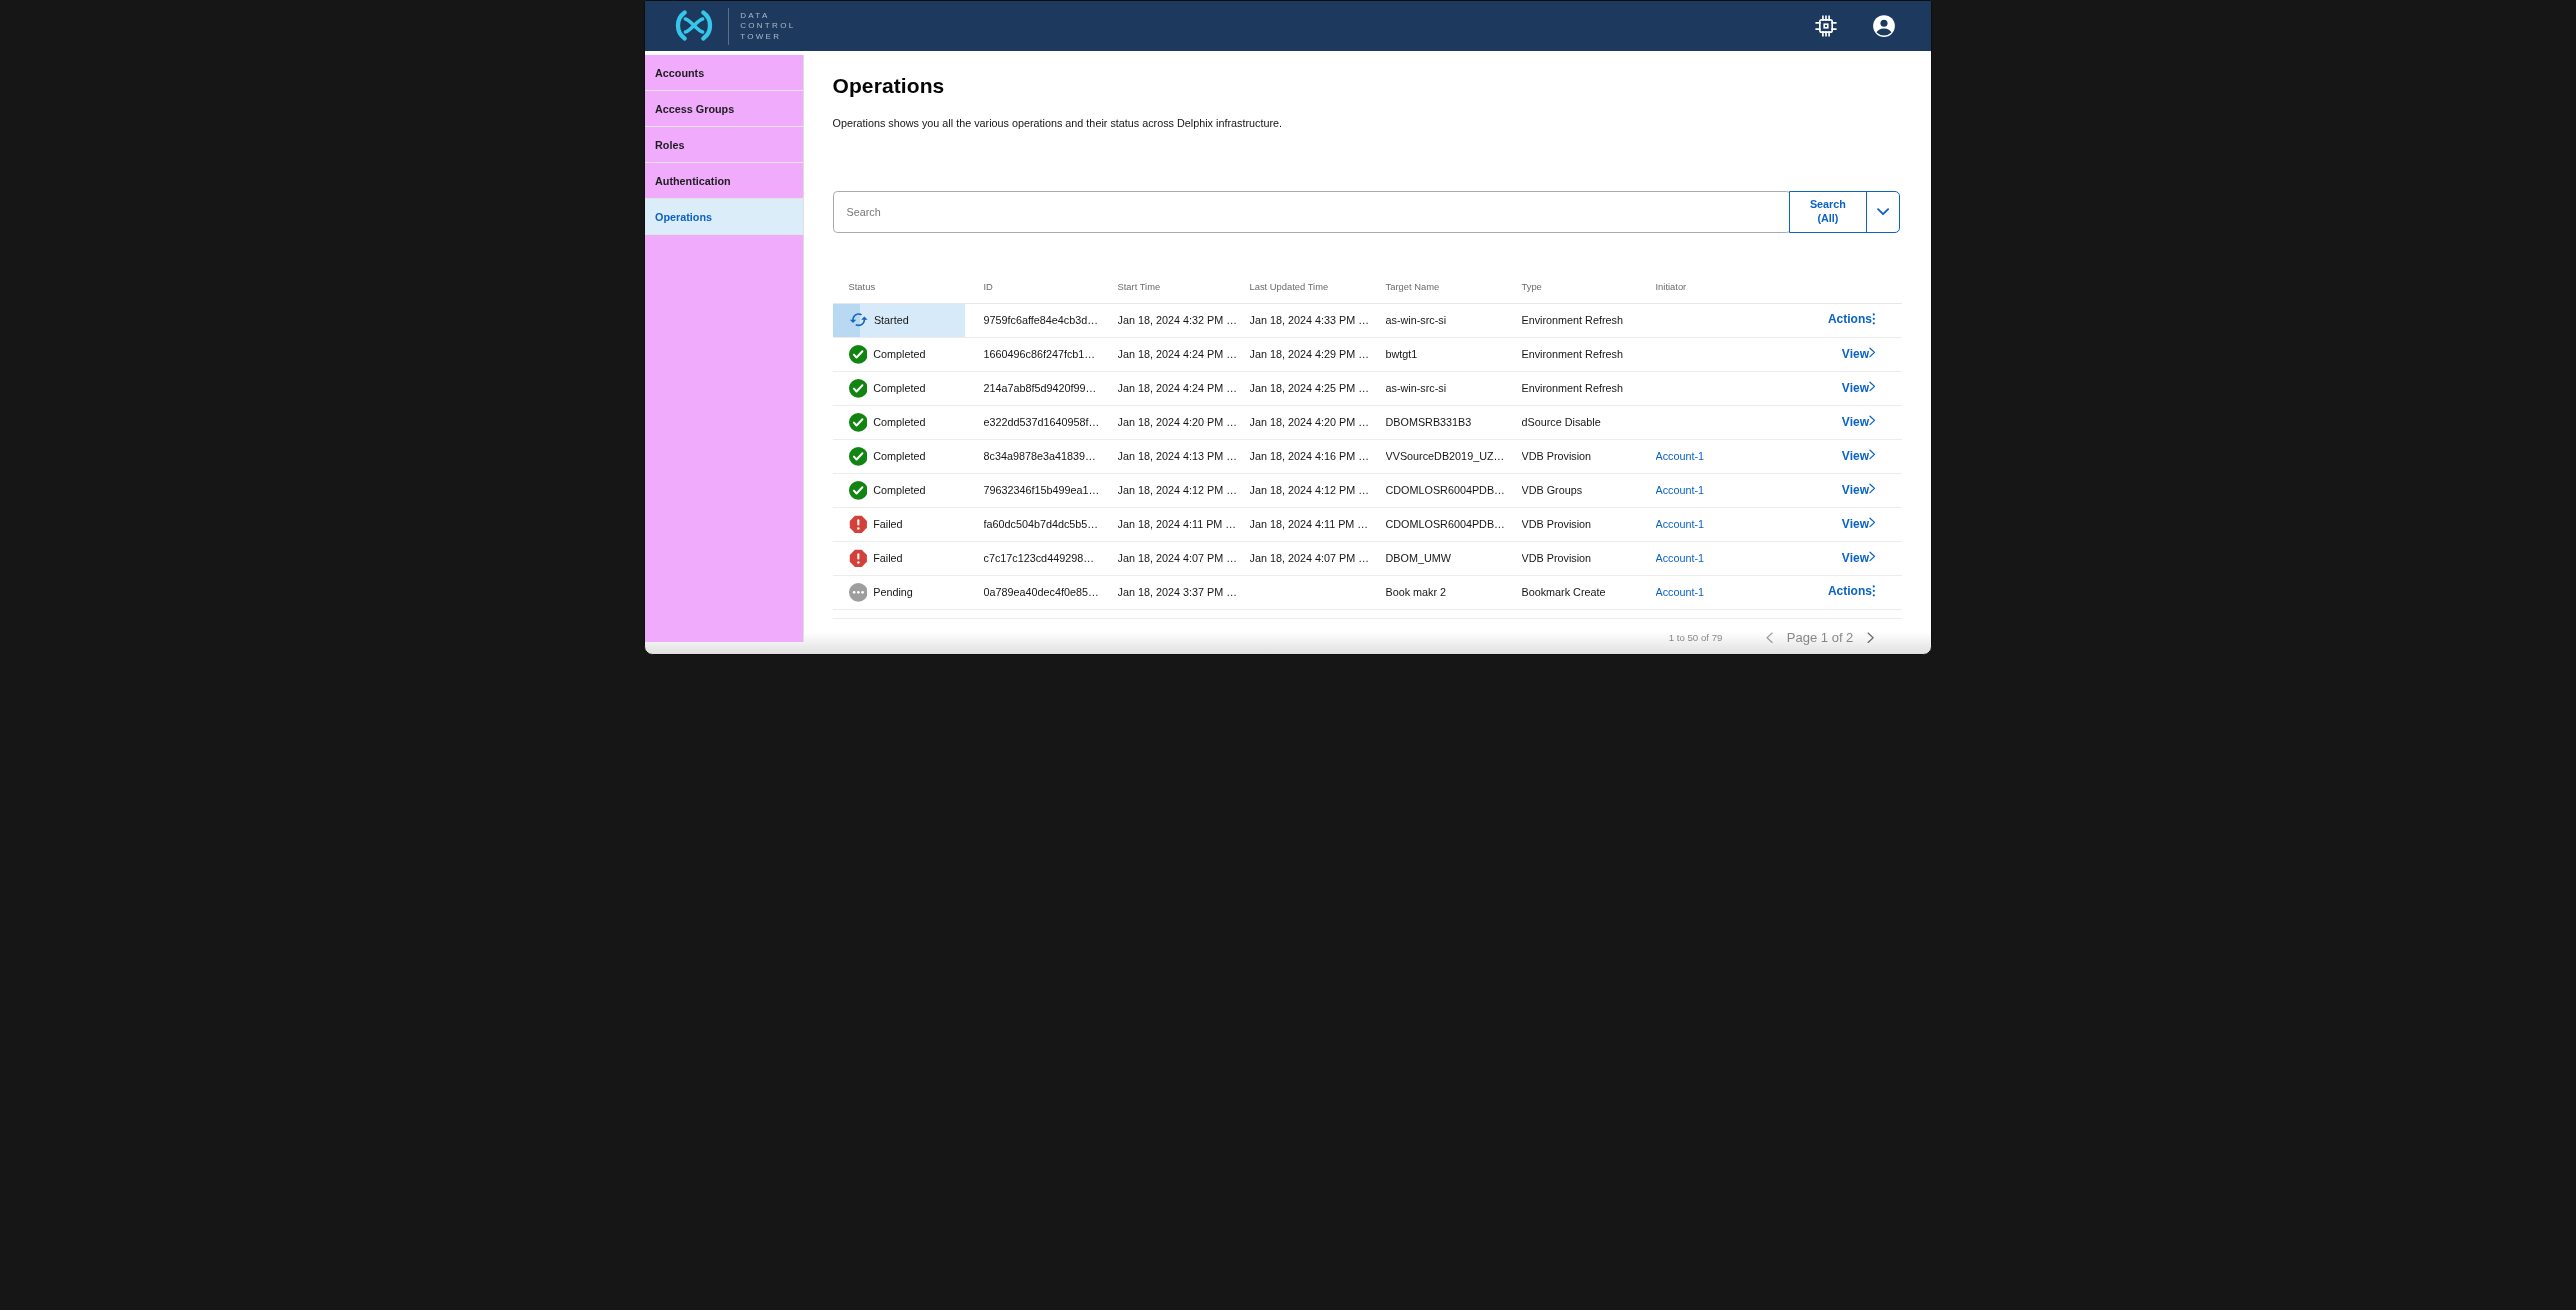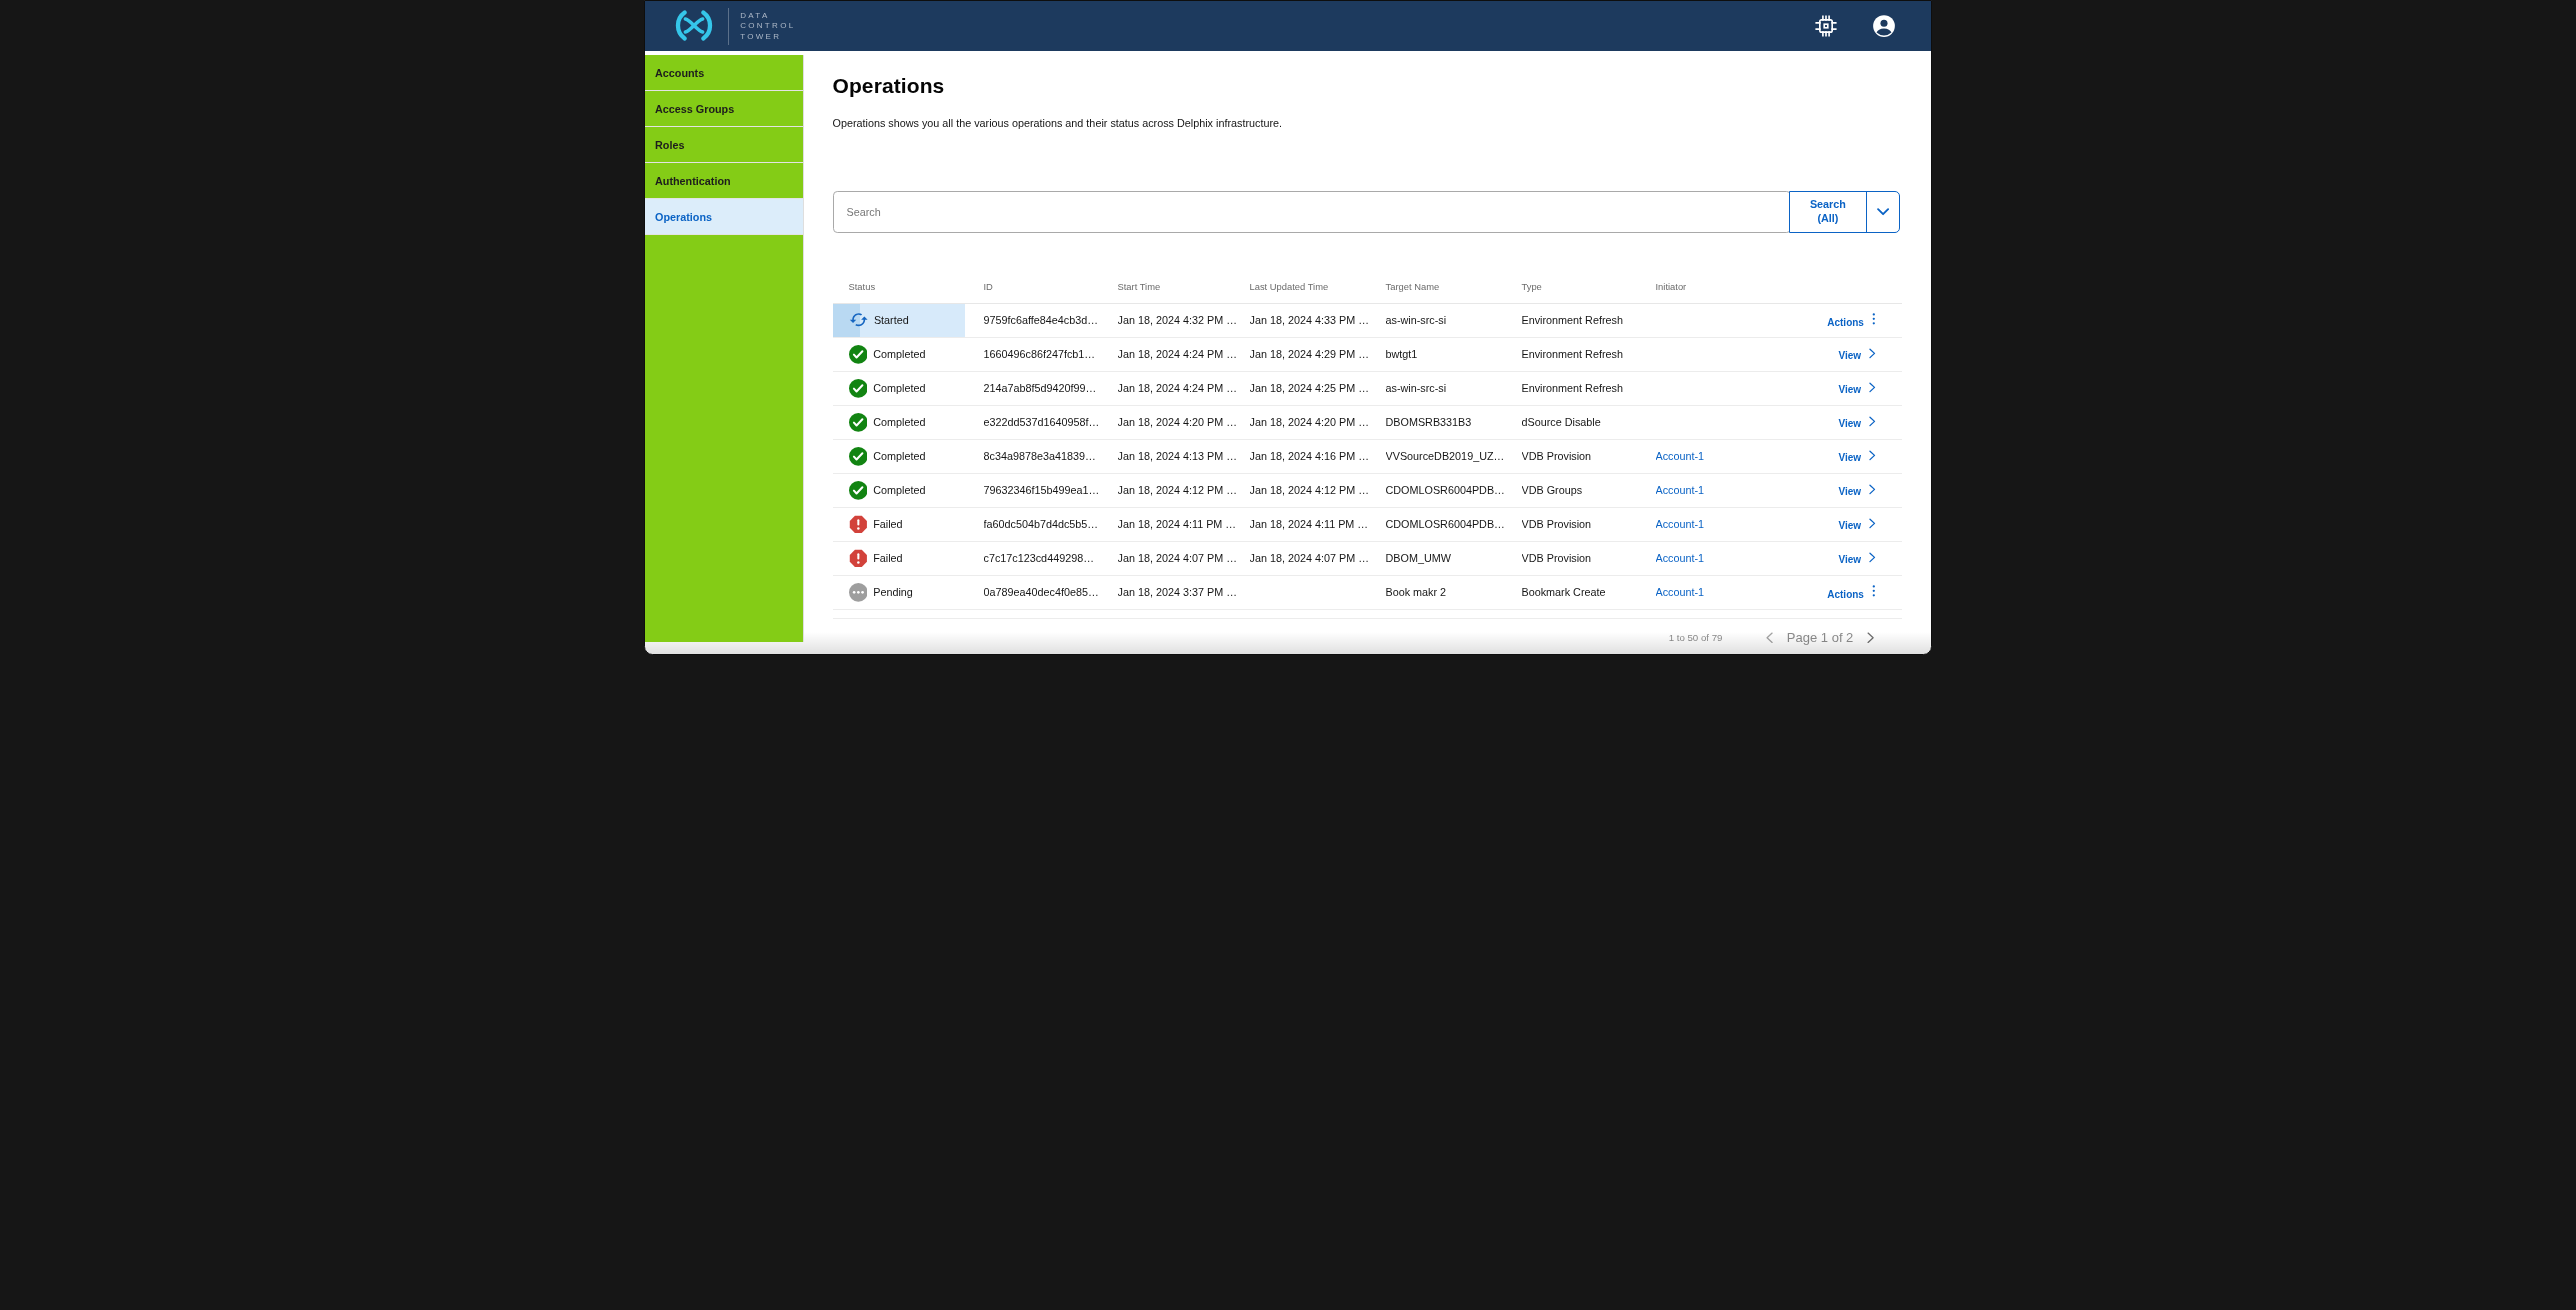--- a/index.html
+++ b/index.html
@@ -14,21 +14,21 @@
   .logo{display:flex;align-items:center;}
   .logo-divider{width:0.7px;height:37px;background:rgba(255,255,255,.28);margin:0 11.5px 0 10px;}
   .brand{display:flex;flex-direction:column;gap:0.7px;}
   .brand span{font-size:8px;letter-spacing:2.3px;color:#aeb9c8;line-height:9.7px;font-weight:500;}
   .nav-items{display:flex;gap:27px;margin-left:40px;height:54px;align-items:stretch;}
   .nav-item{display:flex;align-items:center;position:relative;color:#fff;font-size:10.8px;font-weight:700;text-decoration:none;cursor:pointer;}
   .nav-item.active::after{content:'';position:absolute;left:-0.7px;right:-0.7px;bottom:5.8px;height:2.9px;background:#5f9fd7;border-radius:0.7px;}
   .nav-right{margin-left:auto;display:flex;align-items:center;gap:35px;padding-right:10px;}
   .icon-btn{display:flex;align-items:center;cursor:pointer;background:none;border:none;padding:0;}
   
-  .sidebar{position:absolute;left:0;top:54px;bottom:12px;width:158px;background:#84cc16;border-right:0.7px solid #dedede;z-index:2;}
+  .sidebar{position:absolute;left:0;top:54px;bottom:12px;width:158px;background:#f0abfc;border-right:0.7px solid #dedede;z-index:2;}
   .side-item{height:35px;display:flex;align-items:center;padding-left:10px;font-size:10.8px;font-weight:700;color:#1d1d1d;border-bottom:0.7px solid #e3e3e3;cursor:pointer;}
   .side-item.active{background:#dcedfa;color:#0b63c5;}
   
   .main{margin-left:158px;padding:0 29.5px;box-sizing:border-box;}
   .page-title{font-size:21px;font-weight:800;color:#050505;margin:23px 0 0;letter-spacing:0.1px;}
   .page-desc{margin-top:18.7px;font-size:10.8px;color:#141414;}
   
   .search-wrap{display:flex;margin-top:62px;height:35px;}
   .search-input{flex:1;border:0.7px solid #a9a9a9;border-radius:4.3px;font-size:10.8px;padding:0 13px;color:#333;outline:none;font-family:inherit;box-sizing:border-box;height:42px;}
   .search-input::placeholder{color:#777;}
@@ -44,21 +44,21 @@
   .th.first{padding-left:16px;}
   .trow{height:33px;border-bottom:1.4px solid #ececec;}
   .cell{font-size:10.8px;color:#161616;overflow:hidden;white-space:nowrap;}
   .cell.status{display:flex;align-items:center;gap:6px;padding-left:16px;position:relative;height:100%;box-sizing:border-box;}
   .cell.status > *{position:relative;z-index:1;}
   .cell.status.hl::before{content:'';position:absolute;left:0;top:0;bottom:0;width:132px;background:#d7eafa;z-index:0;}
   .cell.status.hl::after{content:'';position:absolute;left:0;top:0;bottom:0;width:27px;background:#b9d9f2;z-index:0;}
   .sicon{display:flex;align-items:center;}
   .ilink{color:#0b63c5;text-decoration:none;cursor:pointer;}
   .cell.action{display:flex;justify-content:flex-end;align-items:center;padding-right:26px;}
-  .alink{display:flex;align-items:flex-end;gap:8px;color:#0b63c5;font-weight:700;font-size:10px;text-decoration:none;cursor:pointer;}
+  .alink{display:flex;align-items:flex-start;color:#0b63c5;font-weight:700;font-size:12px;text-decoration:none;cursor:pointer;}
   
   .partial-row{height:8.6px;border-bottom:1.4px solid #ececec;}
   .pager{height:36px;display:flex;align-items:center;justify-content:flex-end;padding-right:26px;gap:12.2px;}
   .pager-range{font-size:9.7px;color:#8c8c8c;margin-right:30px;}
   .pager-page{font-size:13px;color:#8c8c8c;}
   .pg-btn{background:none;border:none;display:flex;align-items:center;cursor:pointer;padding:1.4px;}
   .app::after{content:'';position:absolute;left:0;right:0;bottom:0;height:21.6px;background:linear-gradient(rgba(0,0,0,0),rgba(0,0,0,0.12));pointer-events:none;}
 </style>
 </head>
 <body>

